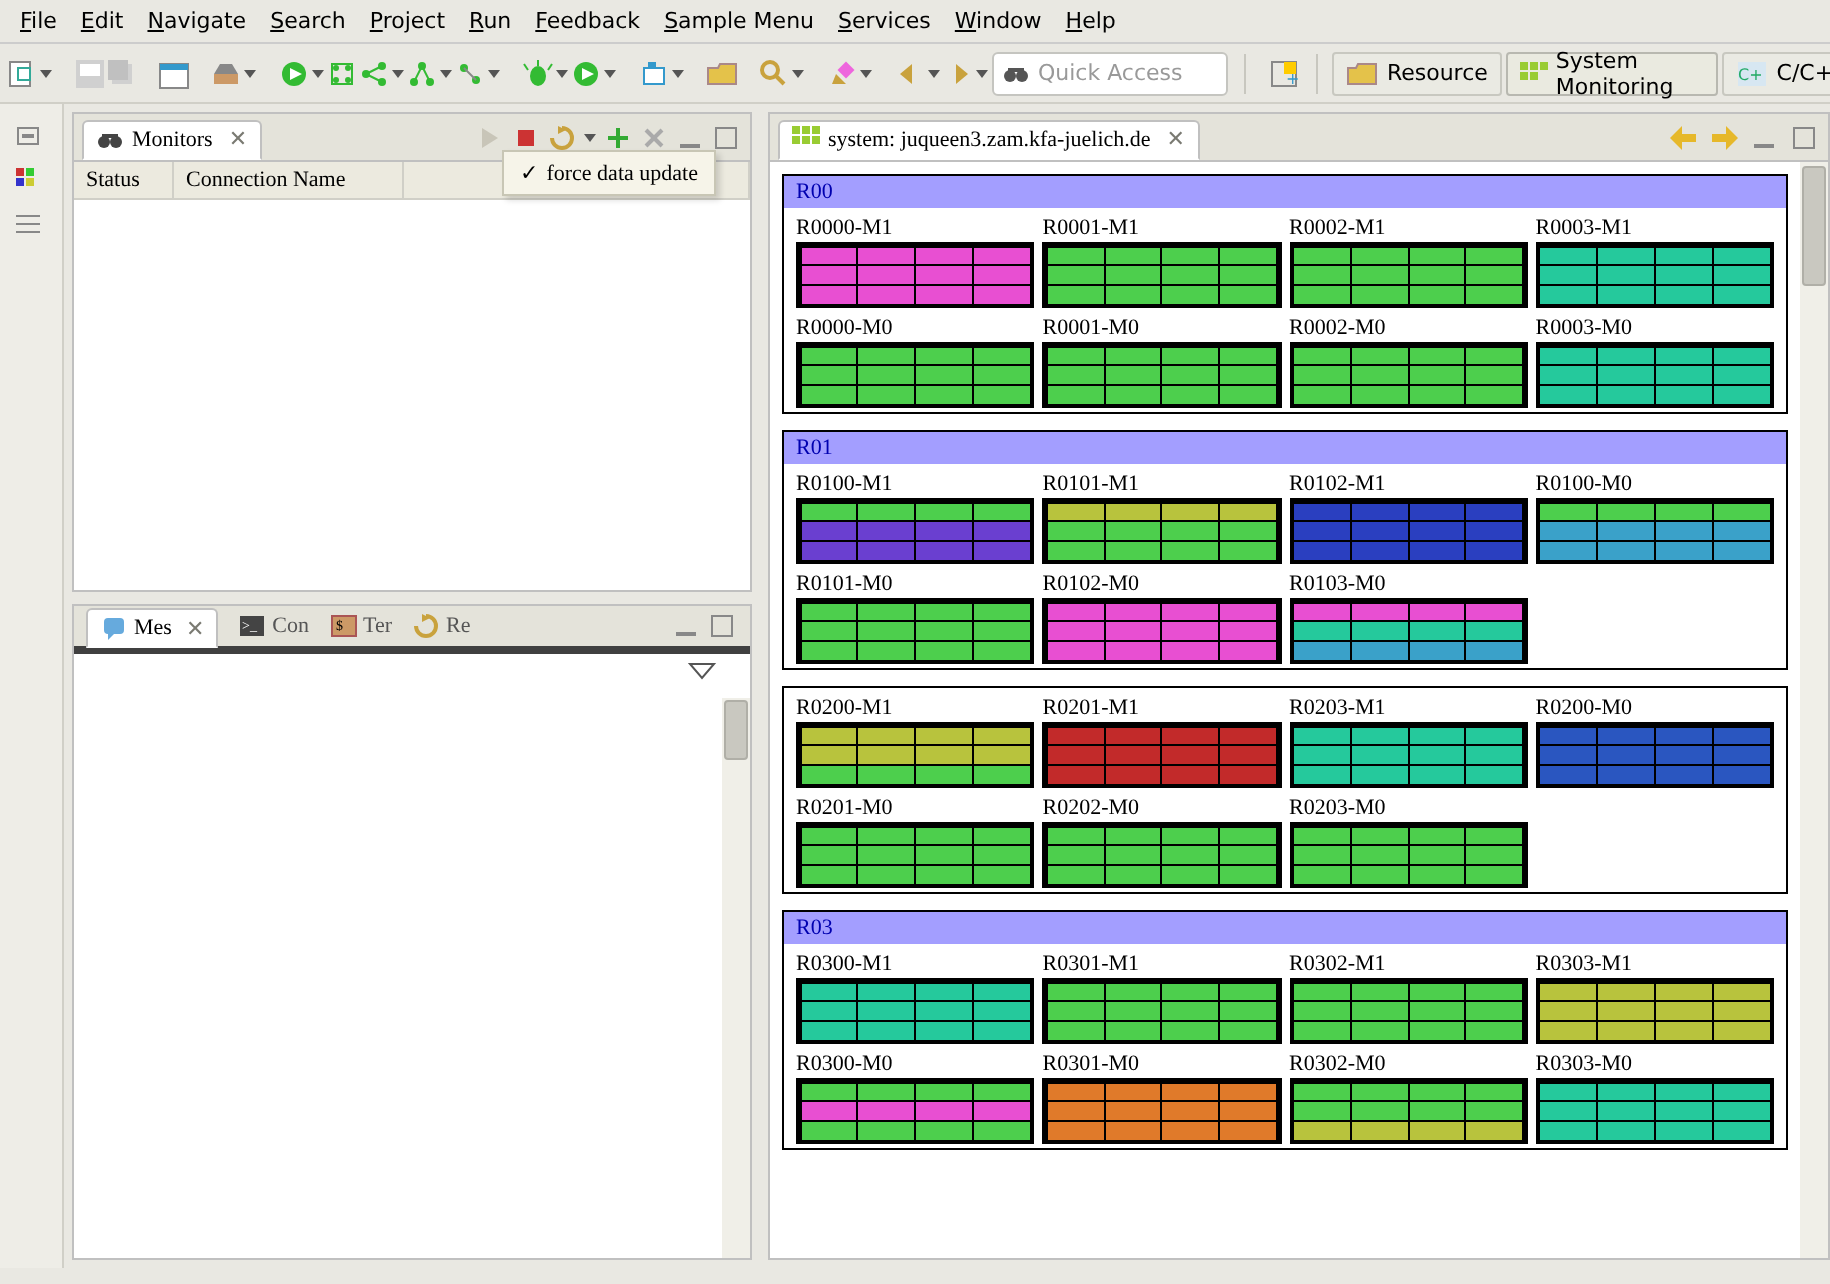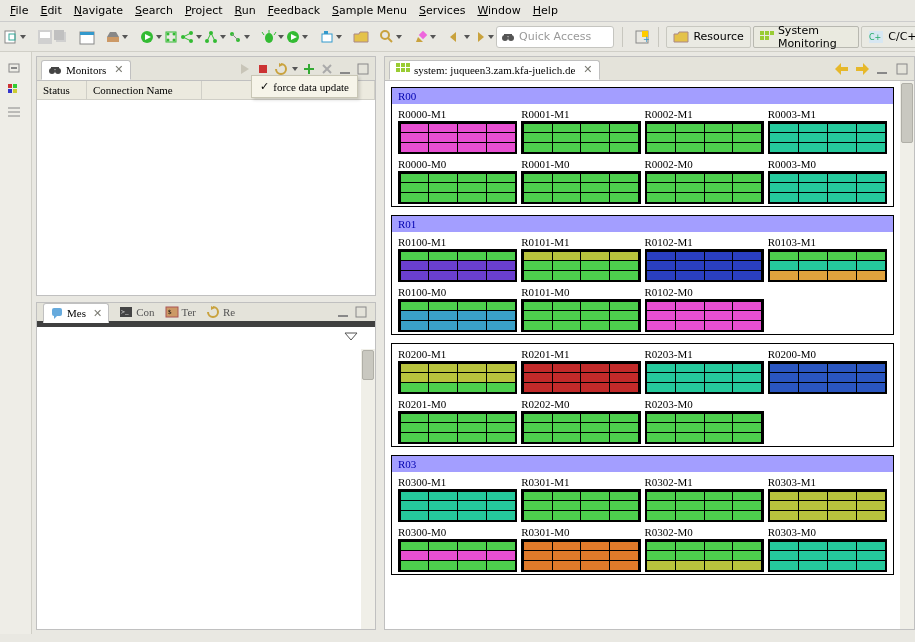--- a/index.html
+++ b/index.html
@@ -41,21 +41,21 @@
 .table-head .th { padding:3px 6px; border-right:1px solid #d0cfc7; }
 .th-status{width:50px;} .th-cname{width:115px;} .th-rest{flex:1;}
 .row { display:flex; align-items:center; background:#aedca3; height:20px; }
 .row .cell { padding:2px 6px; }
 .cell-status{width:50px;display:flex;align-items:center;justify-content:center;} .cell-cname{width:115px;} .cell-rest{flex:1; color:#666;}
 
 .tooltip { position:absolute; top:-6px; left:214px; background:#f6f4e9; border:1px solid #c8c6b5; padding:4px 8px; box-shadow:2px 2px 3px rgba(0,0,0,0.15); display:flex; align-items:center; gap:4px; font-size:11px; z-index:10; }
 .tooltip .chk { color:#000; }
 
 .console-view { flex:1; }
-.console-tabstrip { display:flex; align-items:center; gap:10px; background:#e4e3da; height:24px; padding:0 6px; border-bottom:6px solid #404040; }
+.console-tabstrip { display:flex; align-items:center; gap:10px; background:#e4e3da; height:24px; padding:0 6px; border-bottom:4px solid #404040; }
 .ct { display:flex; align-items:center; gap:3px; color:#555; cursor:pointer; }
 .ct.active { color:#000; }
 .ct .ico { width:14px; height:14px; display:inline-flex; align-items:center; justify-content:center; }
 .console-body { position:relative; flex:1; background:#fff; }
 .scrollbar-v { position:absolute; right:0; top:22px; bottom:0; width:14px; background:#f0efe8; }
 .scroll-thumb { position:absolute; left:1px; right:1px; top:1px; height:30px; background:#c9c8c0; border:1px solid #b0afa7; border-radius:2px; }
 .console-spanbar { position:absolute; top:4px; right:0; width:100%; height:14px; display:flex; justify-content:flex-end; padding-right:16px; }
 .spanchev { width:14px; height:14px; }
 
 
@@ -803,43 +803,20 @@
                     </div>
                     <div class="nrow">
                       <div class="ncell" style="background: rgb(42, 63, 192);"></div>
                       <div class="ncell" style="background: rgb(42, 63, 192);"></div>
                       <div class="ncell" style="background: rgb(42, 63, 192);"></div>
                       <div class="ncell" style="background: rgb(42, 63, 192);"></div>
                     </div>
                   </div>
                 </div>
                 <div class="node">
-                  <div class="node-label">R0103-M1</div>
-                  <div class="node-box">
-                    <div class="nrow">
-                      <div class="ncell" style="background: rgb(77, 207, 77);"></div>
-                      <div class="ncell" style="background: rgb(77, 207, 77);"></div>
-                      <div class="ncell" style="background: rgb(77, 207, 77);"></div>
-                      <div class="ncell" style="background: rgb(77, 207, 77);"></div>
-                    </div>
-                    <div class="nrow">
-                      <div class="ncell" style="background: rgb(37, 201, 156);"></div>
-                      <div class="ncell" style="background: rgb(37, 201, 156);"></div>
-                      <div class="ncell" style="background: rgb(37, 201, 156);"></div>
-                      <div class="ncell" style="background: rgb(37, 201, 156);"></div>
-                    </div>
-                    <div class="nrow">
-                      <div class="ncell" style="background: rgb(224, 162, 61);"></div>
-                      <div class="ncell" style="background: rgb(224, 162, 61);"></div>
-                      <div class="ncell" style="background: rgb(224, 162, 61);"></div>
-                      <div class="ncell" style="background: rgb(224, 162, 61);"></div>
-                    </div>
-                  </div>
-                </div>
-                <div class="node">
                   <div class="node-label">R0100-M0</div>
                   <div class="node-box">
                     <div class="nrow">
                       <div class="ncell" style="background: rgb(77, 207, 77);"></div>
                       <div class="ncell" style="background: rgb(77, 207, 77);"></div>
                       <div class="ncell" style="background: rgb(77, 207, 77);"></div>
                       <div class="ncell" style="background: rgb(77, 207, 77);"></div>
                     </div>
                     <div class="nrow">
                       <div class="ncell" style="background: rgb(58, 161, 201);"></div>
@@ -891,20 +868,43 @@
                       <div class="ncell" style="background: rgb(232, 79, 210);"></div>
                       <div class="ncell" style="background: rgb(232, 79, 210);"></div>
                       <div class="ncell" style="background: rgb(232, 79, 210);"></div>
                       <div class="ncell" style="background: rgb(232, 79, 210);"></div>
                     </div>
                     <div class="nrow">
                       <div class="ncell" style="background: rgb(232, 79, 210);"></div>
                       <div class="ncell" style="background: rgb(232, 79, 210);"></div>
                       <div class="ncell" style="background: rgb(232, 79, 210);"></div>
                       <div class="ncell" style="background: rgb(232, 79, 210);"></div>
+                    </div>
+                  </div>
+                </div>
+                <div class="node">
+                  <div class="node-label">R0103-M0</div>
+                  <div class="node-box">
+                    <div class="nrow">
+                      <div class="ncell" style="background: rgb(232, 79, 210);"></div>
+                      <div class="ncell" style="background: rgb(232, 79, 210);"></div>
+                      <div class="ncell" style="background: rgb(232, 79, 210);"></div>
+                      <div class="ncell" style="background: rgb(232, 79, 210);"></div>
+                    </div>
+                    <div class="nrow">
+                      <div class="ncell" style="background: rgb(37, 201, 156);"></div>
+                      <div class="ncell" style="background: rgb(37, 201, 156);"></div>
+                      <div class="ncell" style="background: rgb(37, 201, 156);"></div>
+                      <div class="ncell" style="background: rgb(37, 201, 156);"></div>
+                    </div>
+                    <div class="nrow">
+                      <div class="ncell" style="background: rgb(58, 161, 201);"></div>
+                      <div class="ncell" style="background: rgb(58, 161, 201);"></div>
+                      <div class="ncell" style="background: rgb(58, 161, 201);"></div>
+                      <div class="ncell" style="background: rgb(58, 161, 201);"></div>
                     </div>
                   </div>
                 </div>
               </div>
             </div>
             <div class="rack">
               <div class="rack-grid">
                 <div class="node">
                   <div class="node-label">R0200-M1</div>
                   <div class="node-box">

